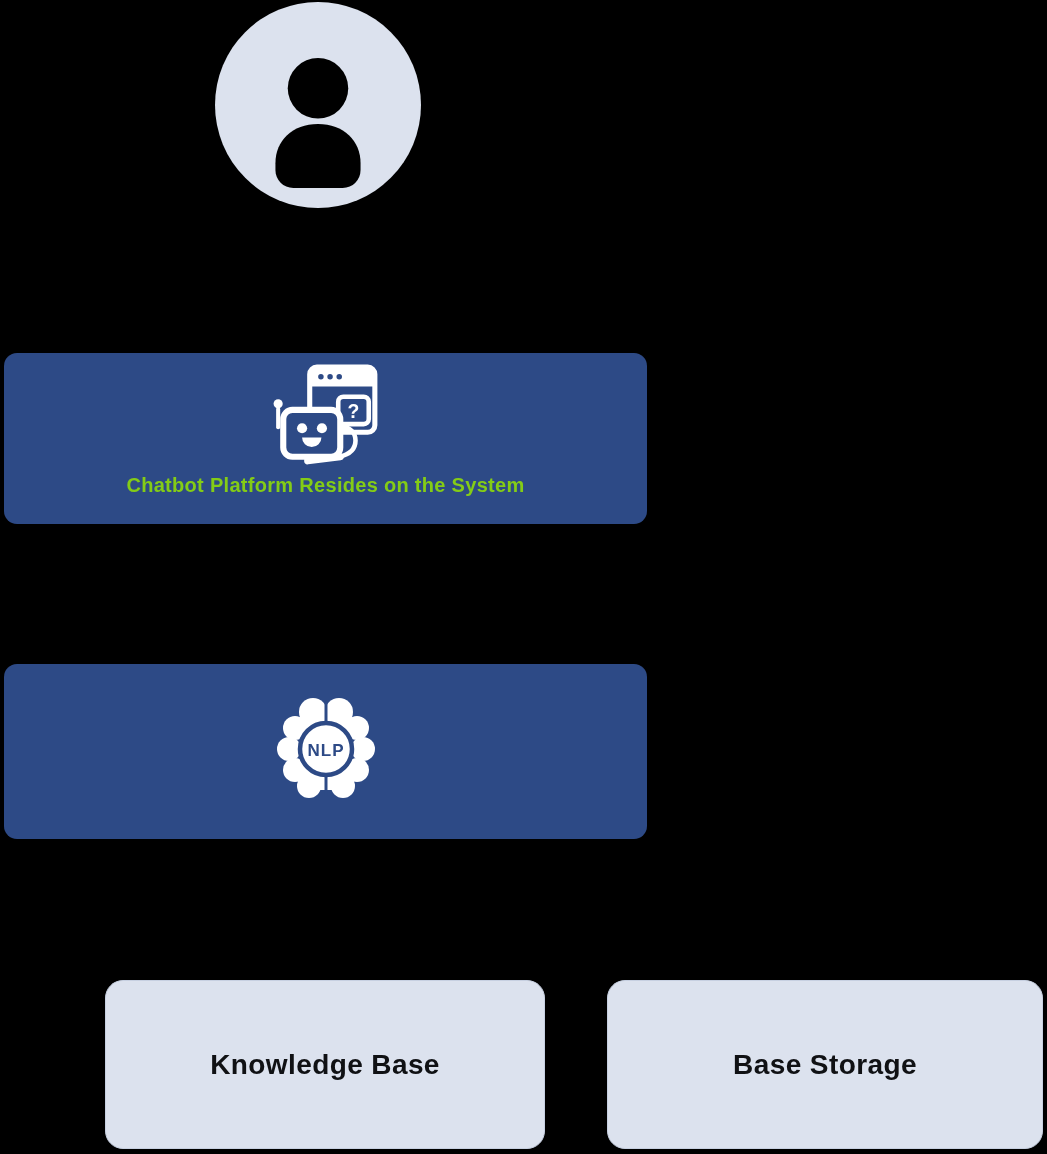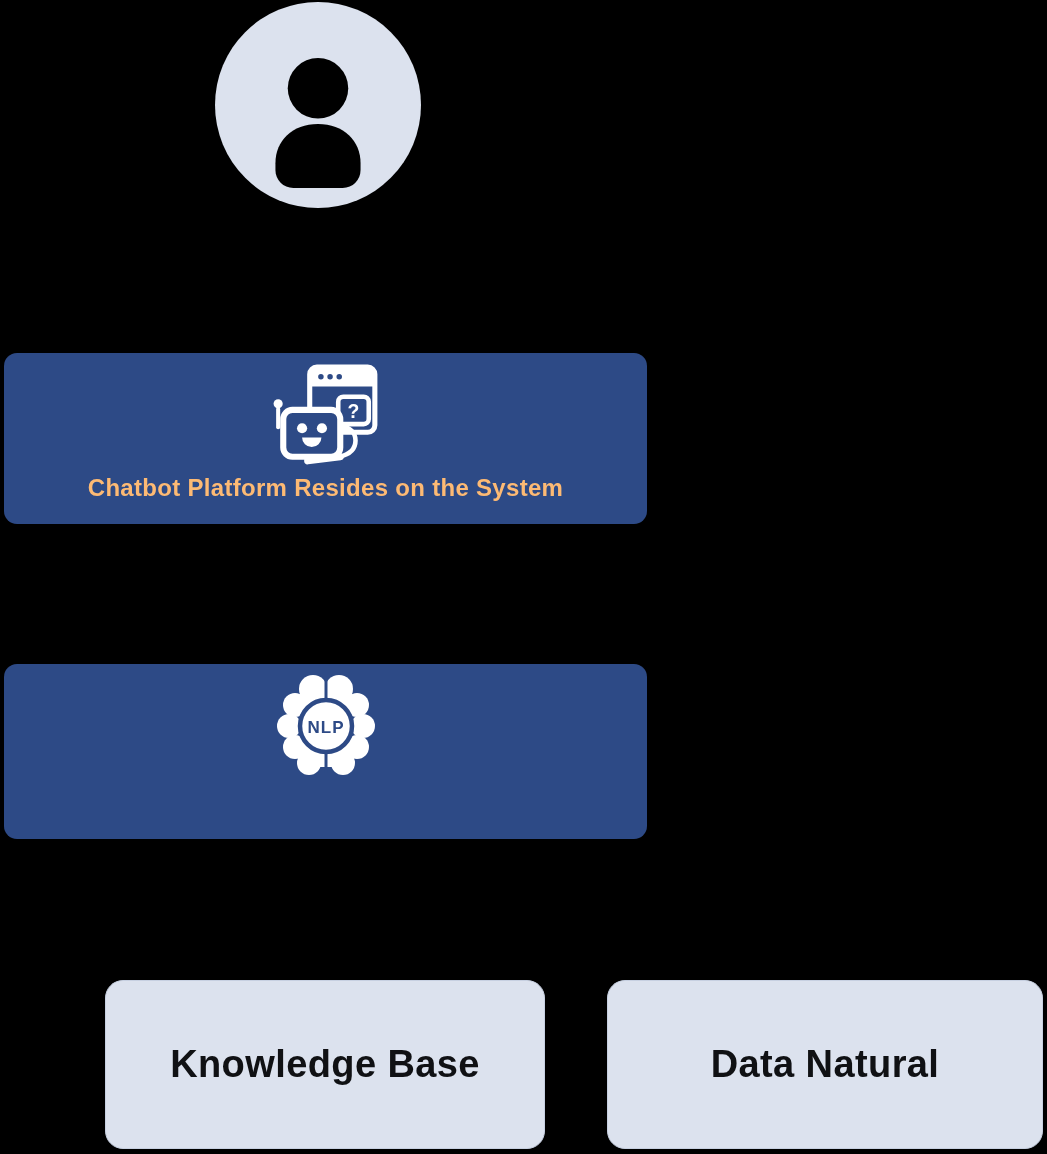--- a/index.html
+++ b/index.html
@@ -31,41 +31,41 @@
   .box-blue {
     left: 4px; width: 643px;
     background: #2d4a86;
     border-radius: 13px;
     display: flex; flex-direction: column;
     align-items: center; justify-content: flex-start;
     color: #ffffff;
   }
   .box-blue .label {
     font-weight: 700;
-    font-size: 24px;
+    font-size: 20px;
     letter-spacing: 0.3px;
-    color: #fdba74;
+    color: #84cc16;
     white-space: nowrap;
   }
   #chatbot-box { top: 353px; height: 171px; padding-top: 11px; }
   #chatbot-box .label { margin-top: 8px; }
-  #nlp-box { top: 664px; height: 175px; padding-top: 6px; }
+  #nlp-box { top: 664px; height: 175px; padding-top: 29px; }
   #nlp-box .label { margin-top: 5px; }
 
   
   .box-light {
     top: 980px; height: 169px;
     background: #dce2ee;
     border: 1px solid #c7d0e1;
     border-radius: 18px;
     display: flex; align-items: center; justify-content: center;
   }
   .box-light .label {
     font-weight: 700;
-    font-size: 38px;
+    font-size: 28px;
     letter-spacing: 0.4px;
     color: #101114;
     white-space: nowrap;
   }
   #knowledge-box { left: 105px; width: 440px; }
   #storage-box  { left: 607px; width: 436px; }
 
   .icon-wrap { line-height: 0; }
   svg text { font-family: "Liberation Sans", "DejaVu Sans", sans-serif; }
 </style>
@@ -135,16 +135,16 @@
         <text x="50" y="61" text-anchor="middle" font-size="17" font-weight="bold" fill="#2d4a86" letter-spacing="1">NLP</text>
       </svg>
     </span>
   </div>
 
   <div class="node box-light" id="knowledge-box">
     <span class="label">Knowledge Base</span>
   </div>
 
   <div class="node box-light" id="storage-box">
-    <span class="label">Data Natural</span>
+    <span class="label">Base Storage</span>
   </div>
 
 </div>
 
 </body></html>

